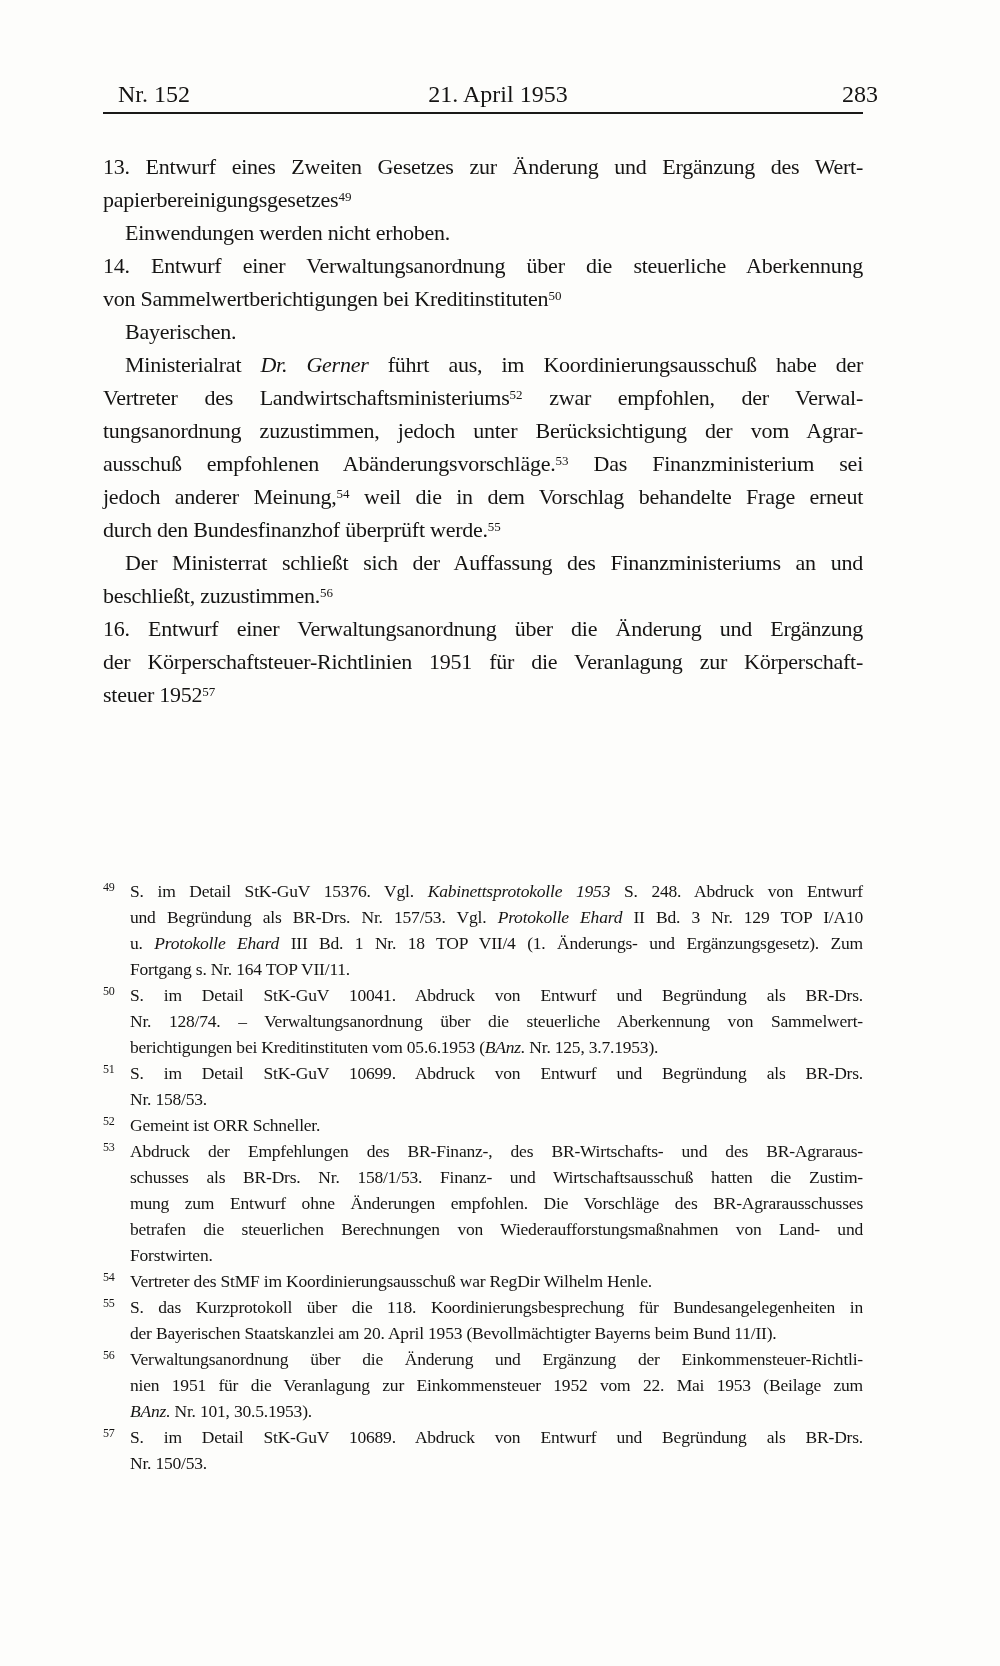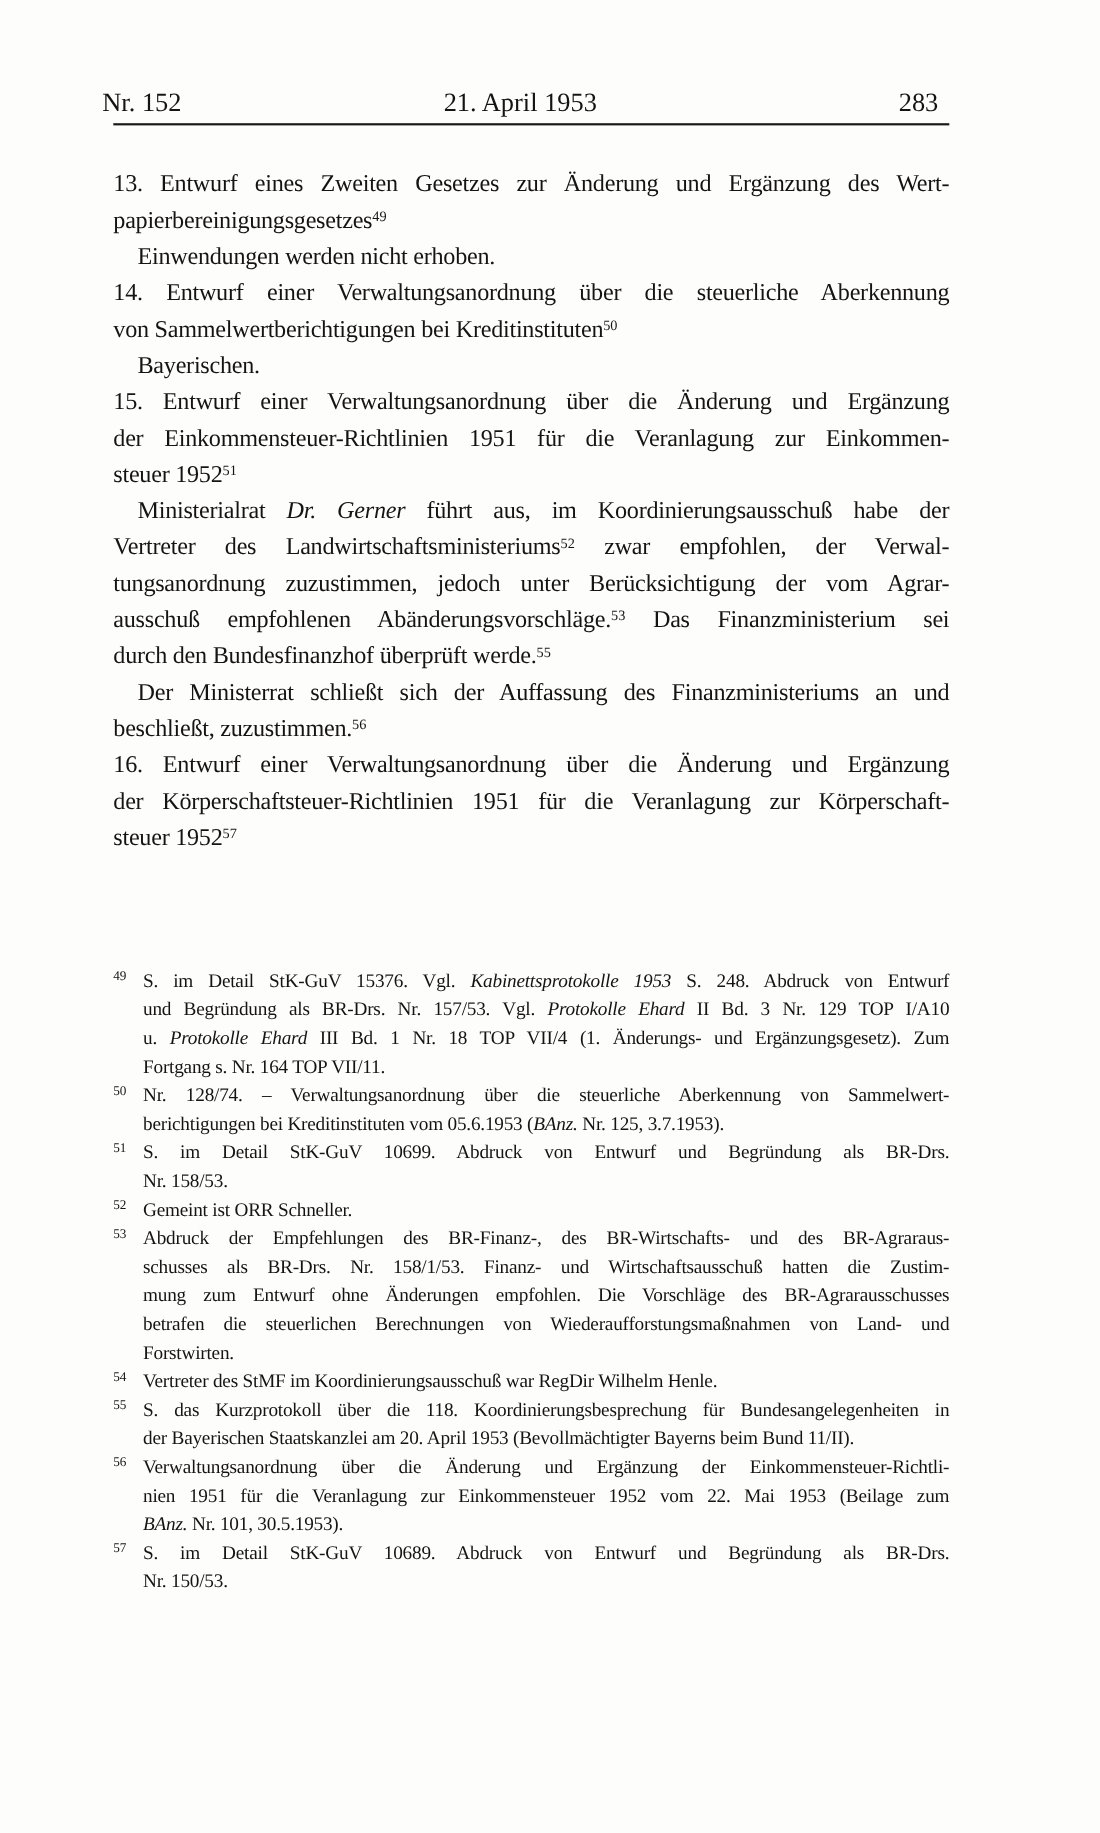--- a/index.html
+++ b/index.html
@@ -8,21 +8,21 @@
     width: 1000px;
     height: 1666px;
     background: #fdfdfb;
     overflow: hidden;
     font-family: "Liberation Serif", "DejaVu Serif", serif;
     color: #151413;
   }
   
   .hdr {
     position: absolute;
-    top: 74px; left: 93px;
+    top: 74px; left: 118px;
     width: 760px; height: 34px;
     font-size: 24px;
   }
   .hdr-left   { position: absolute; left: 0;  bottom: 0; }
   .hdr-center { position: absolute; left: 50%; transform: translateX(-50%); bottom: 0; text-align: right; }
   .hdr-right  { position: absolute; right: 0; bottom: 0; }
   .hdr-rule {
     position: absolute;
     top: 112px; left: 103px;
     width: 760px; height: 2px;
@@ -85,29 +85,25 @@
         <div class="line last indent"><span>Einwendungen werden nicht erhoben.</span></div>
       </div>
       <div>
         <div class="line"><span>14. Entwurf einer Verwaltungsanordnung über die steuerliche Aberkennung</span></div>
         <div class="line last"><span>von Sammelwertberichtigungen bei Kreditinstituten</span><sup class="ref">50</sup></div>
       </div>
       <div>
         <div class="line last indent"><span>Bayerischen.</span></div>
       </div>
       <div>
-        <div class="line"><span>15. Entwurf einer Verwaltungsanordnung über die Änderung und Ergänzung</span></div>
-        <div class="line"><span>der Einkommensteuer-Richtlinien 1951 für die Veranlagung zur Einkommen-</span></div>
-        <div class="line last"><span>steuer 1952</span><sup class="ref">51</sup></div>
-      </div>
-      <div>
         <div class="line indent"><span>Ministerialrat </span><span class="it">Dr. Gerner</span><span> führt aus, im Koordinierungsausschuß habe der</span></div>
         <div class="line"><span>Vertreter des Landwirtschaftsministeriums</span><sup class="ref">52</sup><span> zwar empfohlen, der Verwal-</span></div>
         <div class="line"><span>tungsanordnung zuzustimmen, jedoch unter Berücksichtigung der vom Agrar-</span></div>
         <div class="line"><span>ausschuß empfohlenen Abänderungsvorschläge.</span><sup class="ref">53</sup><span> Das Finanzministerium sei</span></div>
+        <div class="line"><span>jedoch anderer Meinung,</span><sup class="ref">54</sup><span> weil die in dem Vorschlag behandelte Frage erneut</span></div>
         <div class="line last"><span>durch den Bundesfinanzhof überprüft werde.</span><sup class="ref">55</sup></div>
       </div>
       <div>
         <div class="line indent"><span>Der Ministerrat schließt sich der Auffassung des Finanzministeriums an und</span></div>
         <div class="line last"><span>beschließt, zuzustimmen.</span><sup class="ref">56</sup></div>
       </div>
       <div>
         <div class="line"><span>16. Entwurf einer Verwaltungsanordnung über die Änderung und Ergänzung</span></div>
         <div class="line"><span>der Körperschaftsteuer-Richtlinien 1951 für die Veranlagung zur Körperschaft-</span></div>
         <div class="line last"><span>steuer 1952</span><sup class="ref">57</sup></div>
@@ -117,20 +113,21 @@
   <section class="footnotes" id="footnotes-container">
       <div class="fn">
         <span class="fn-marker">49</span>
         <div class="line"><span>S. im Detail StK-GuV 15376. Vgl. </span><span class="it">Kabinettsprotokolle 1953</span><span> S. 248. Abdruck von Entwurf</span></div>
         <div class="line"><span>und Begründung als BR-Drs. Nr. 157/53. Vgl. </span><span class="it">Protokolle Ehard</span><span> II Bd. 3 Nr. 129 TOP I/A10</span></div>
         <div class="line"><span>u. </span><span class="it">Protokolle Ehard</span><span> III Bd. 1 Nr. 18 TOP VII/4 (1. Änderungs- und Ergänzungsgesetz). Zum</span></div>
         <div class="line last"><span>Fortgang s. Nr. 164 TOP VII/11.</span></div>
       </div>
       <div class="fn">
         <span class="fn-marker">50</span>
+        <div class="line"><span>S. im Detail StK-GuV 10041. Abdruck von Entwurf und Begründung als BR-Drs.</span></div>
         <div class="line"><span>Nr. 128/74. – Verwaltungsanordnung über die steuerliche Aberkennung von Sammelwert-</span></div>
         <div class="line last"><span>berichtigungen bei Kreditinstituten vom 05.6.1953 (</span><span class="it">BAnz.</span><span> Nr. 125, 3.7.1953).</span></div>
       </div>
       <div class="fn">
         <span class="fn-marker">51</span>
         <div class="line"><span>S. im Detail StK-GuV 10699. Abdruck von Entwurf und Begründung als BR-Drs.</span></div>
         <div class="line last"><span>Nr. 158/53.</span></div>
       </div>
       <div class="fn">
         <span class="fn-marker">52</span>

